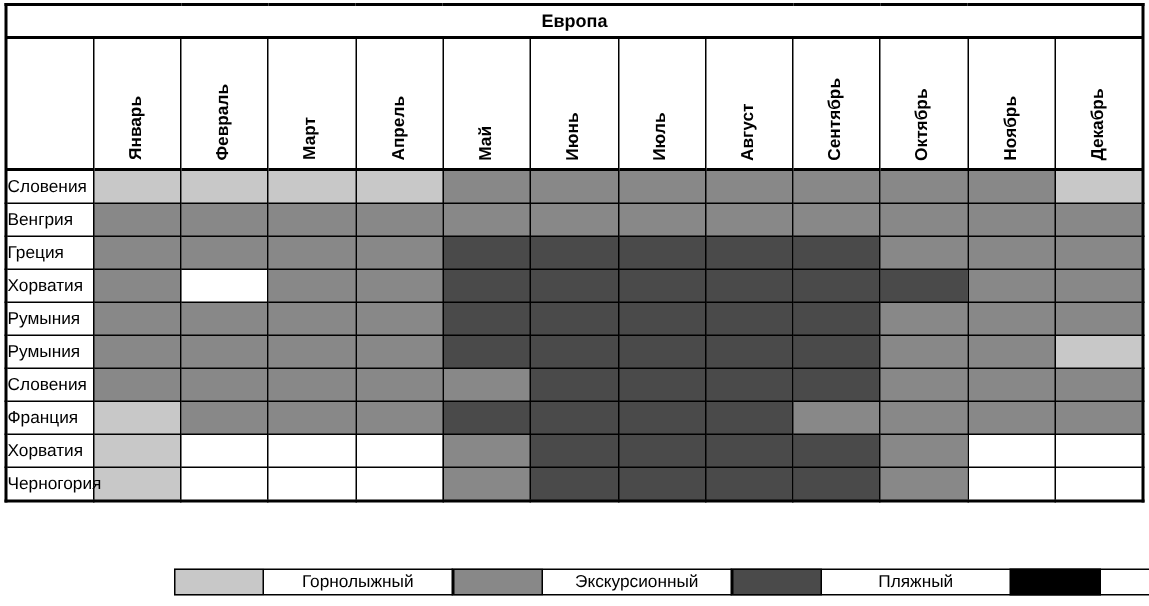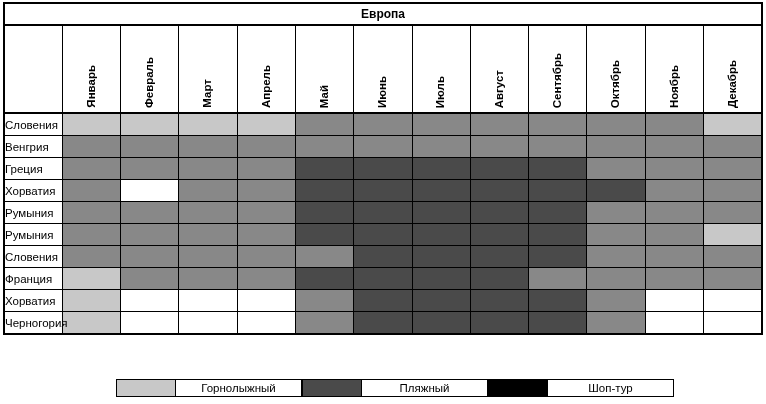--- a/index.html
+++ b/index.html
@@ -294,20 +294,24 @@
         </tbody>
     </table>
   </div>
 
   <div class="legend" id="legend">
       <div class="legend-item">
         <div class="legend-swatch" style="background: rgb(200, 200, 200);"></div>
         <div class="legend-label">Горнолыжный</div>
       </div>
       <div class="legend-item">
+        <div class="legend-swatch" style="background: rgb(136, 136, 136);"></div>
+        <div class="legend-label">Экскурсионный</div>
+      </div>
+      <div class="legend-item">
         <div class="legend-swatch" style="background: rgb(74, 74, 74);"></div>
         <div class="legend-label">Пляжный</div>
       </div>
       <div class="legend-item">
         <div class="legend-swatch" style="background: rgb(0, 0, 0);"></div>
         <div class="legend-label">Шоп-тур</div>
       </div>
     </div>
 
 </div>

